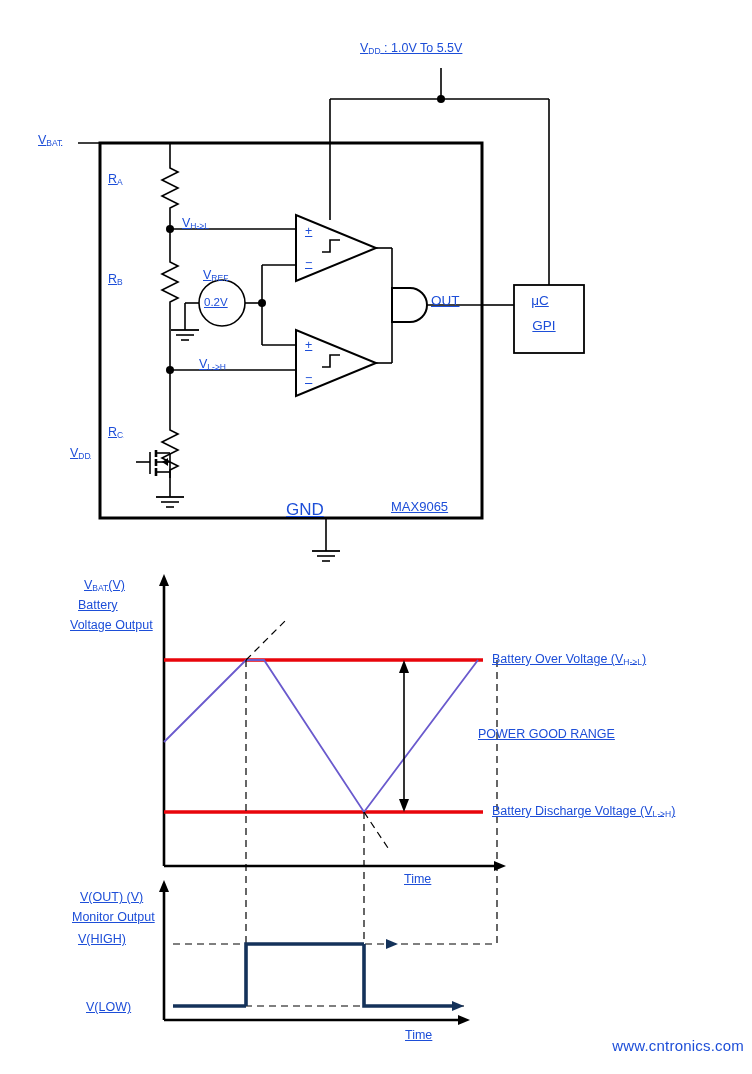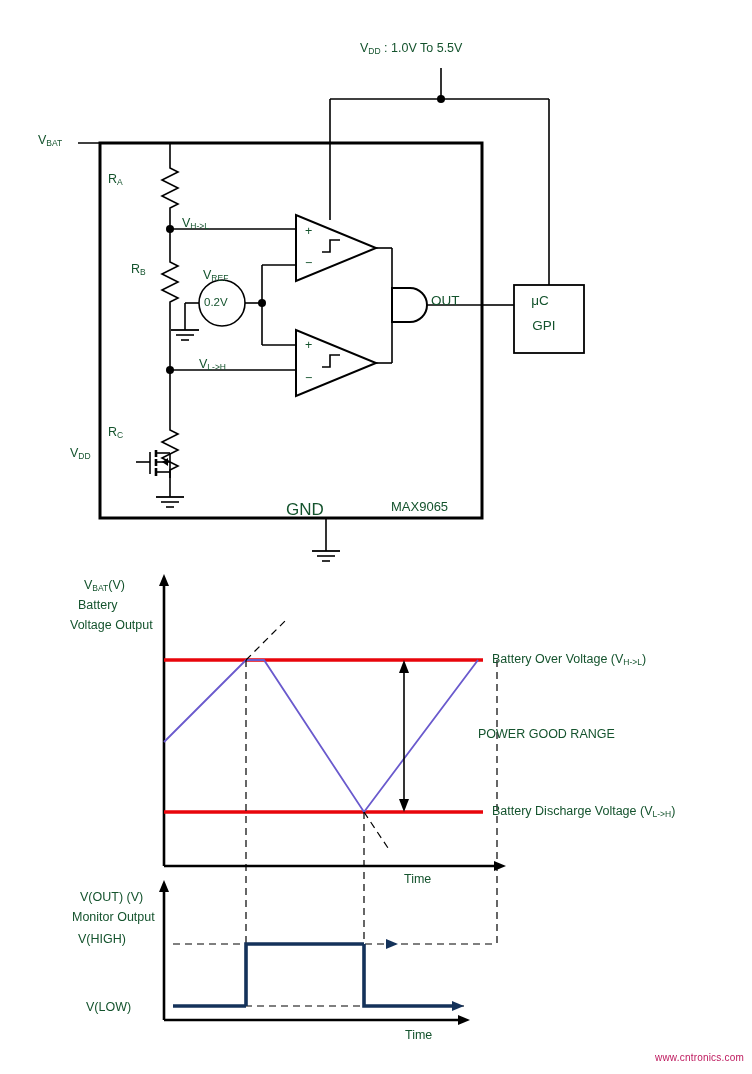--- a/index.html
+++ b/index.html
@@ -1,22 +1,22 @@
 <!DOCTYPE html>
 <html><head>
 <meta charset="utf-8">
 <style>
   html,body{margin:0;padding:0;background:#ffffff;}
   body{width:752px;height:1074px;position:relative;font-family:"Liberation Sans",sans-serif;color:#000;}
   #root{position:relative;width:752px;height:1074px;overflow:hidden;}
   svg.layer{position:absolute;left:0;top:0;width:752px;height:1074px;}
-  .lbl{position:absolute;font-size:12.5px;line-height:1.15;color:#14532d;white-space:nowrap;}
+  .lbl{position:absolute;font-size:12.5px;line-height:1.15;color:#1d4ed8;white-space:nowrap;text-decoration:underline;}
   .lbl sub{font-size:8.5px;vertical-align:baseline;position:relative;top:2px;}
   .ctr{text-align:center;}
-  .wm{position:absolute;font-size:10px;color:#be185d;right:8px;bottom:11px;letter-spacing:0.2px;}
+  .wm{position:absolute;font-size:15px;color:#1d4ed8;right:8px;bottom:20px;letter-spacing:0.2px;}
   .small{font-size:11.5px;}
 </style>
 </head>
 <body>
 
 <div id="root">
 
   <svg class="layer" viewBox="0 0 752 1074">
 
     <rect x="100" y="143" width="382" height="375" fill="none" stroke="#000" stroke-width="3"></rect>
@@ -136,21 +136,21 @@
     <span>V</span><sub>DD</sub> <span>: 1.0V To 5.5V</span>
   </div>
 
   <div class="lbl" style="left:38px;top:133px;">
     <span>V</span><sub>BAT</sub>
   </div>
 
   <div class="lbl" style="left:108px;top:172px;">
     <span>R</span><sub>A</sub>
   </div>
-  <div class="lbl" style="left:108px;top:262px;margin-left:23px;">
+  <div class="lbl" style="left:108px;top:272px;">
     <span>R</span><sub>B</sub>
   </div>
   <div class="lbl" style="left:108px;top:425px;">
     <span>R</span><sub>C</sub>
   </div>
 
   <div class="lbl" style="left:70px;top:446px;">
     <span>V</span><sub>DD</sub>
   </div>
 

